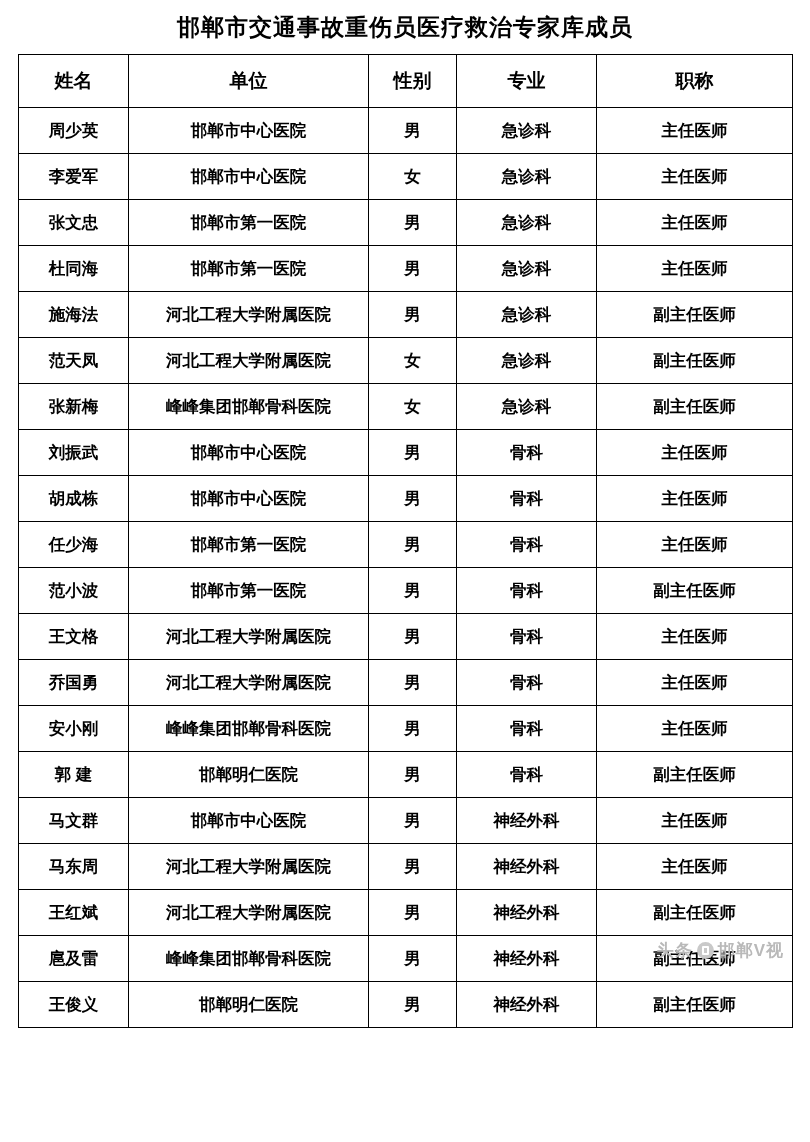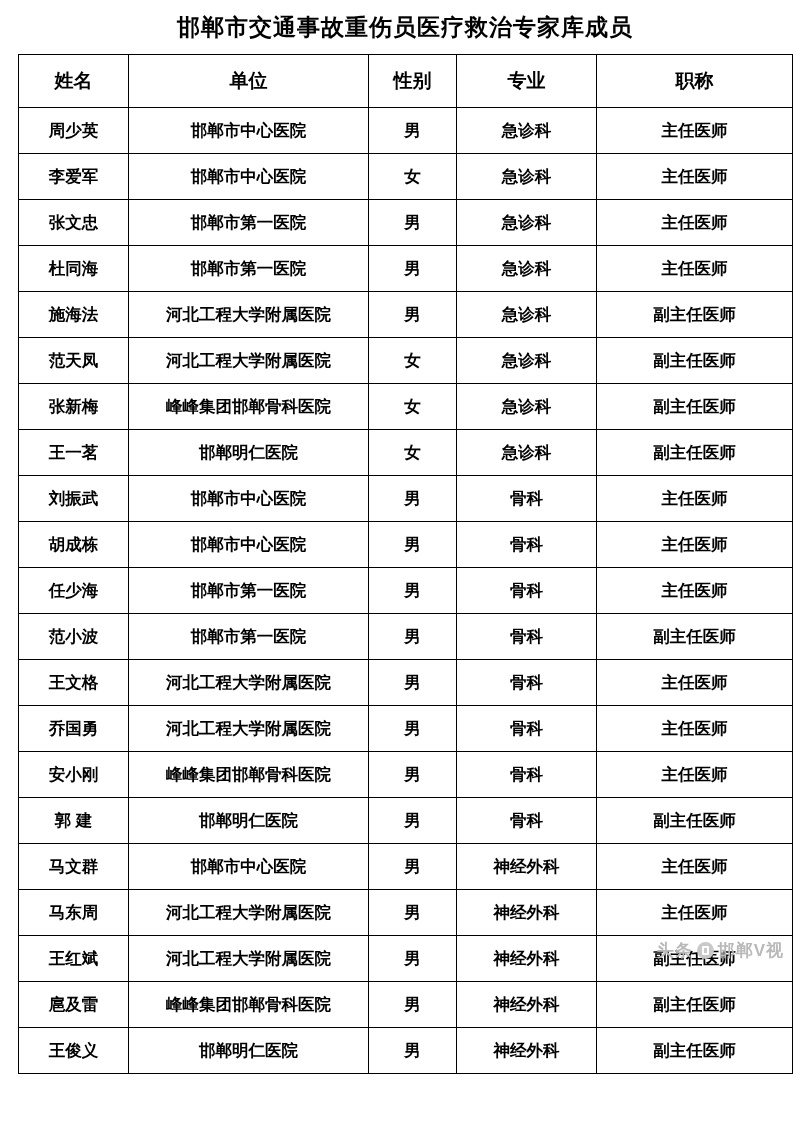--- a/index.html
+++ b/index.html
@@ -160,27 +160,20 @@
         <td>副主任医师</td>
       </tr>
       <tr>
         <td>张新梅</td>
         <td>峰峰集团邯郸骨科医院</td>
         <td>女</td>
         <td>急诊科</td>
         <td>副主任医师</td>
       </tr>
       <tr>
-        <td>王一茗</td>
-        <td>邯郸明仁医院</td>
-        <td>女</td>
-        <td>急诊科</td>
-        <td>副主任医师</td>
-      </tr>
-      <tr>
         <td>刘振武</td>
         <td>邯郸市中心医院</td>
         <td>男</td>
         <td>骨科</td>
         <td>主任医师</td>
       </tr>
       <tr>
         <td>胡成栋</td>
         <td>邯郸市中心医院</td>
         <td>男</td>

